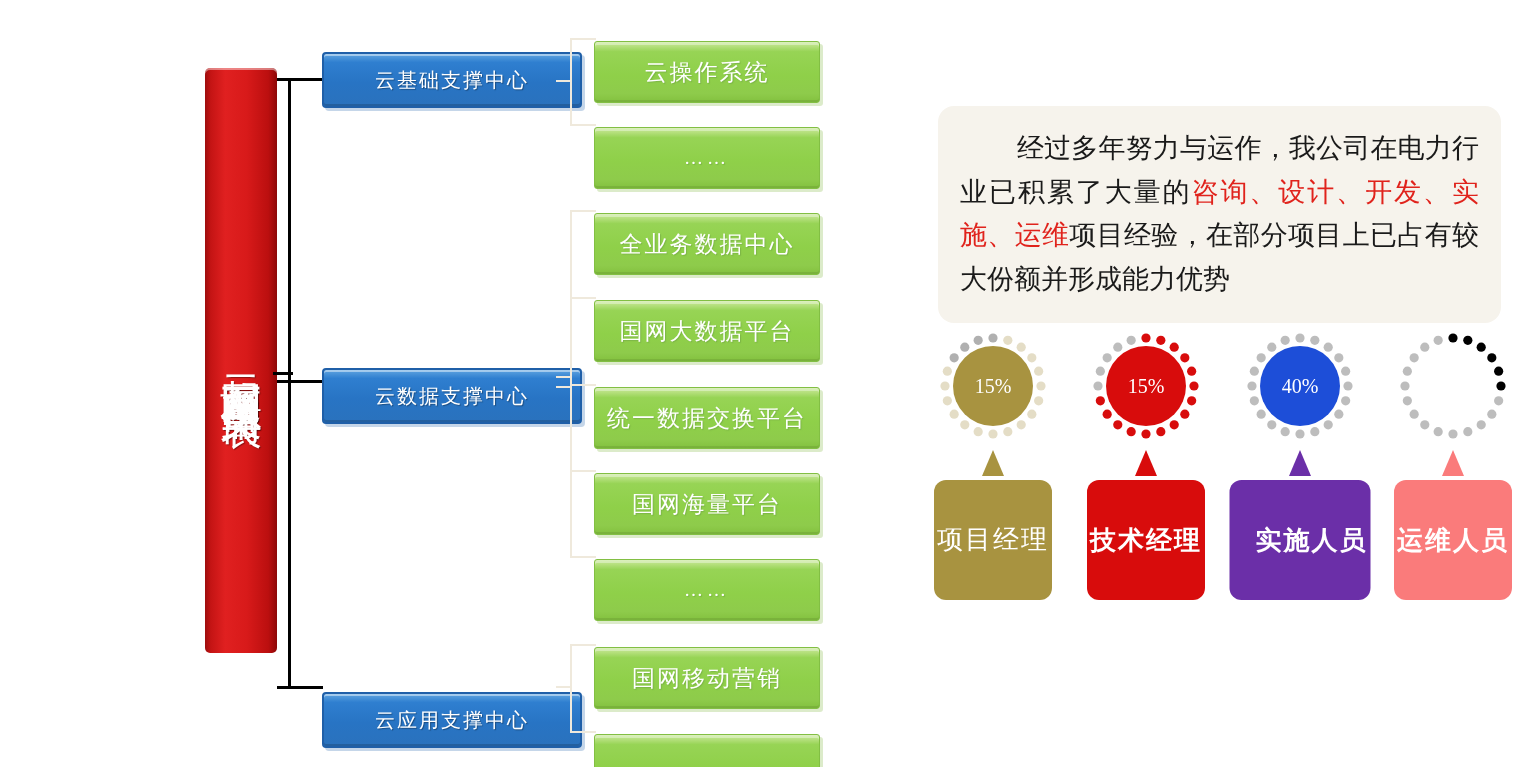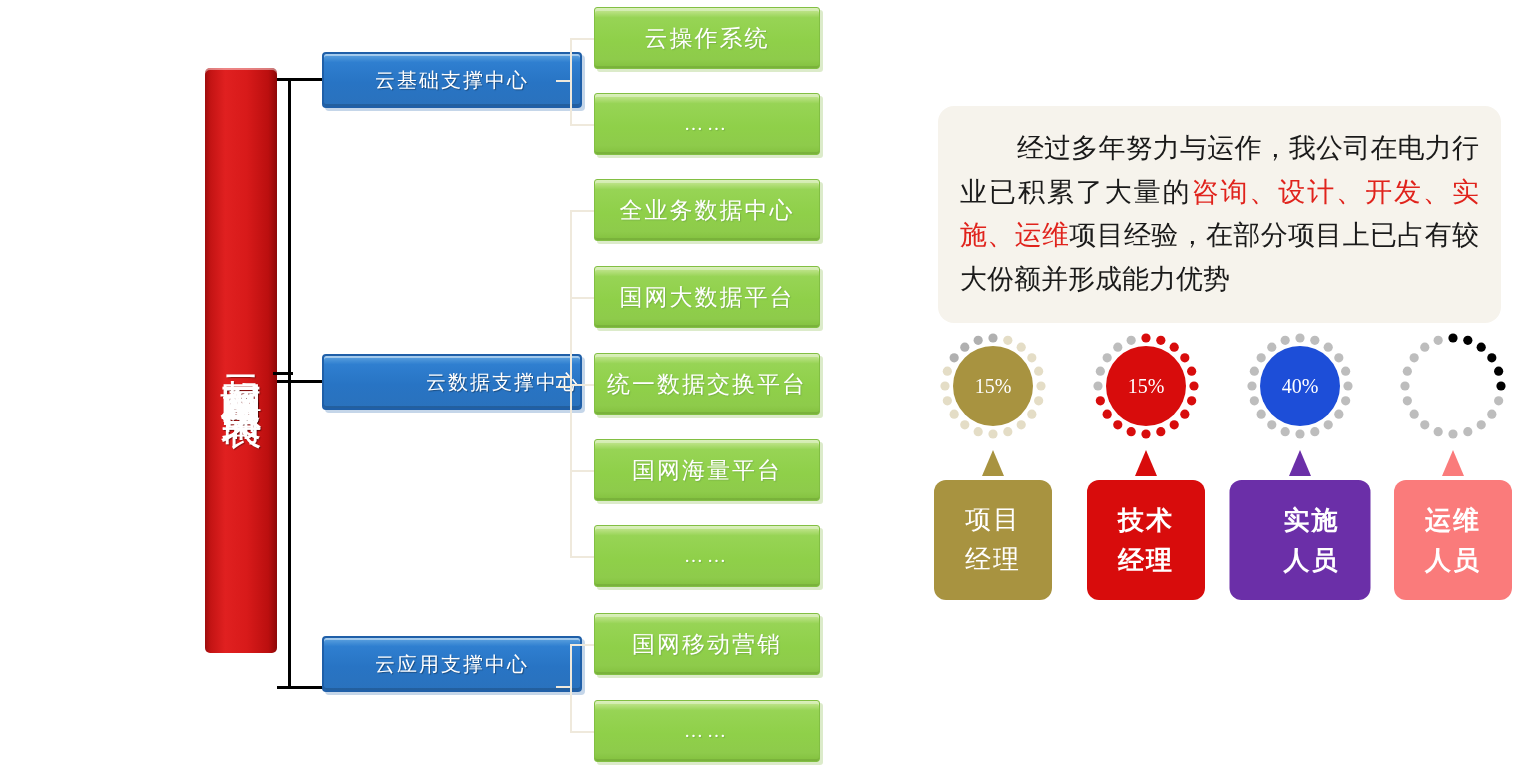--- a/index.html
+++ b/index.html
@@ -102,20 +102,21 @@
                 inset 0 3px 0 rgba(255,255,255,.35),
                 inset 0 -2px 0 rgba(0,0,0,.08);
     display: flex;
     align-items: center;
     justify-content: center;
     color: #ffffff;
     font-size: 23px;
     letter-spacing: 2px;
     text-shadow: 1px 1px 1px rgba(110,160,70,.55);
     font-family: "Liberation Serif", "DejaVu Serif", serif;
+    margin-top: 34px;
   }
   .green-box.ellipsis { font-size: 19px; letter-spacing: 4px; }
 
   
   .cream-v {
     position: absolute;
     width: 2px;
     background: #efe9dc;
   }
   .cream-h {
@@ -184,21 +185,21 @@
     border-right: 11px solid transparent;
   }
   .role-label {
     position: absolute;
     left: 50%;
     transform: translateX(-50%);
     width: 118px;
     height: 120px;
     border-radius: 12px;
     display: flex;
-    flex-direction: column;
+    flex-direction: row;
     align-items: center;
     justify-content: center;
     color: #ffffff;
     font-size: 26px;
     line-height: 1.55;
     letter-spacing: 2px;
   }
   .role-label.serif { font-family: "Liberation Serif", "DejaVu Serif", serif; }
   .role-label.bold  { font-family: "DejaVu Sans", "Liberation Sans", sans-serif; font-weight: bold; }
 </style>
@@ -213,24 +214,24 @@
 
   <div class="blk-v" style="left:288px; top:78px;  height:610px;"></div>
   <div class="blk-h" style="left:277px; top:78px;  width:46px;"></div>
   <div class="blk-h" style="left:277px; top:380px; width:46px;"></div>
   <div class="blk-h" style="left:277px; top:686px; width:46px;"></div>
   <div class="blk-h" style="left:273px; top:372px; width:20px;"></div>
 
   <div class="blue-box" style="left:322px; top:52px;">
     <span>云基础支撑中心</span>
   </div>
-  <div class="blue-box" style="left:322px; top:354px;justify-content:flex-end;">
+  <div class="blue-box" style="left:322px; top:368px;">
     <span>云数据支撑中心</span>
   </div>
-  <div class="blue-box" style="left:322px; top:636px;">
+  <div class="blue-box" style="left:322px; top:692px;">
     <span>云应用支撑中心</span>
   </div>
 
   <div class="cream-v" style="left:570px; top:38px;  height:88px;"></div>
   <div class="cream-h" style="left:556px; top:80px;  width:16px;"></div>
   <div class="cream-h" style="left:570px; top:38px;  width:26px;"></div>
   <div class="cream-h" style="left:570px; top:124px; width:26px;"></div>
 
   <div class="cream-v" style="left:570px; top:210px; height:346px;"></div>
   <div class="cream-h" style="left:556px; top:376px; width:16px;"></div>

